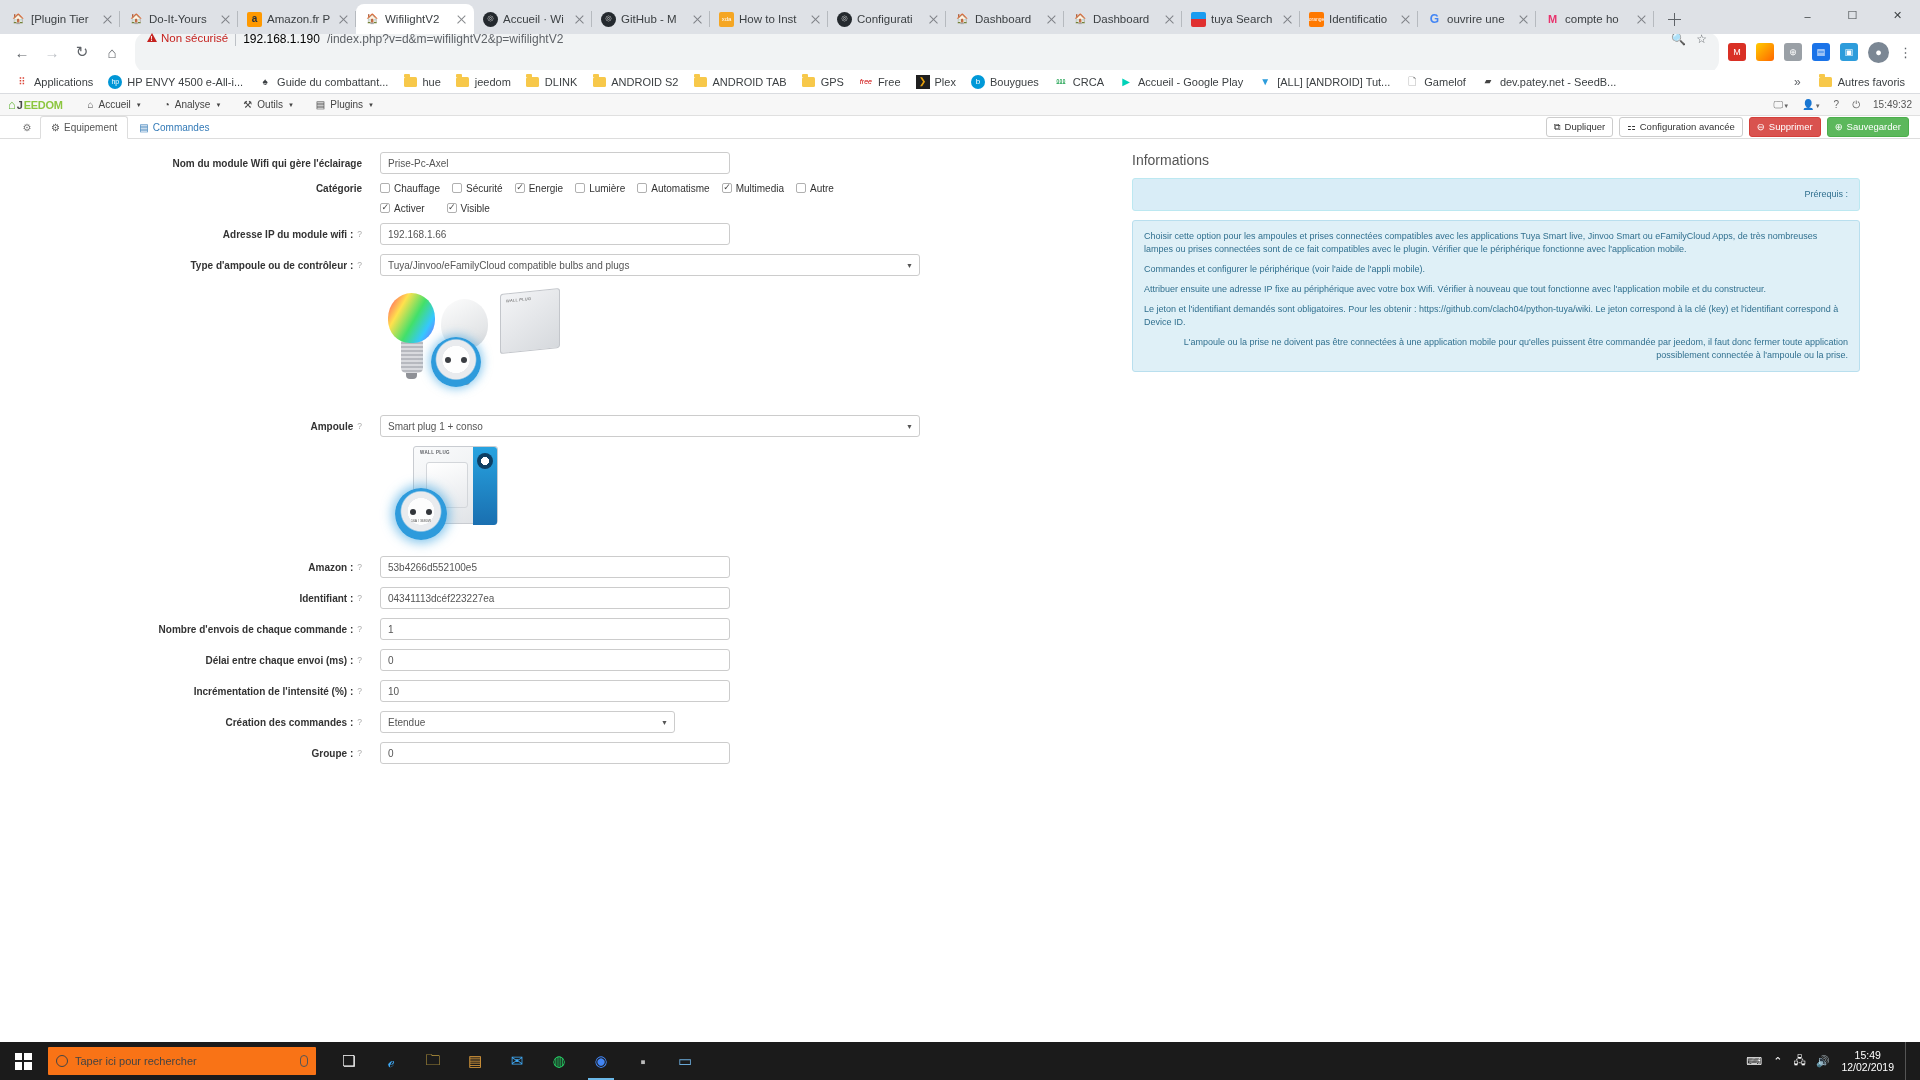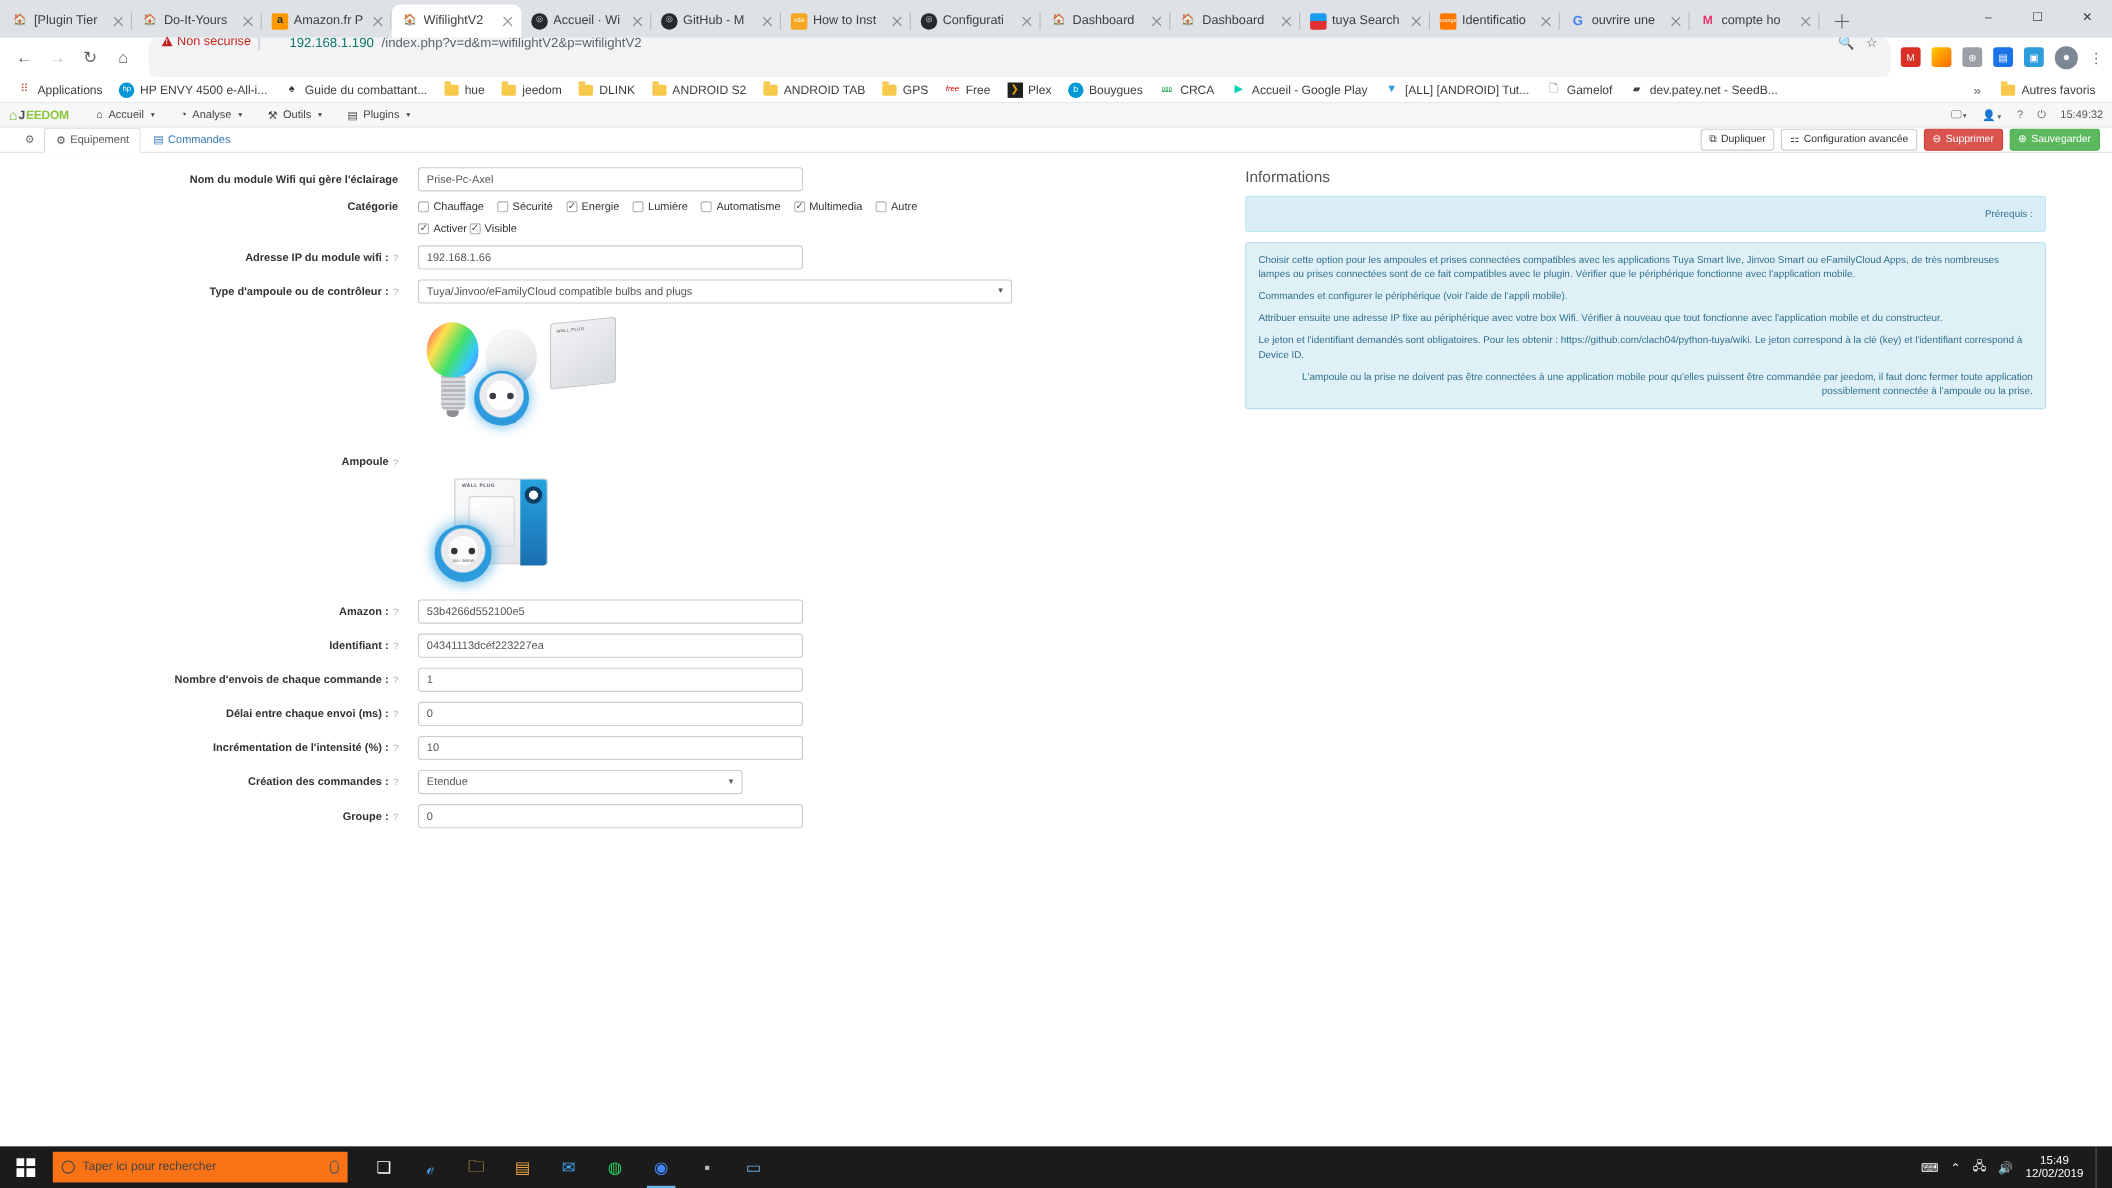--- a/index.html
+++ b/index.html
@@ -51,21 +51,21 @@
   .navbtn { width:28px; height:28px; display:flex; align-items:center; justify-content:center; color:#5f6368; font-size:15px; }
   .navbtn.dim { color:#bdc1c6; }
   .omnibox {
     flex:1; height:41px; background:#f1f3f4; border-radius:13px; margin:0 7px;
     display:flex; align-items:flex-start; padding:0 12px; font-size:12px; gap:7px;
   }
   .warn { color:#c5221f; display:flex; align-items:center; gap:4px; font-size:11.5px; }
   .warn-tri { width:0;height:0;border-left:5px solid transparent;border-right:5px solid transparent;border-bottom:9px solid #c5221f; position:relative; }
   .warn-tri::after { content:"!"; position:absolute; left:-1.6px; top:1.5px; font-size:6.5px; color:#fff; font-weight:bold; }
   .omni-sep { width:1px; height:14px; background:#bdc1c6; }
-  .url-host { color:#0f766e;margin-left:20px; }
+  .url-host { color:#000000; }
   .url-path { color:#5f6368; }
   .omni-right { margin-left:auto; display:flex; gap:10px; align-items:center; color:#5f6368; }
   .ext-ico { width:18px;height:18px;border-radius:3px;display:flex;align-items:center;justify-content:center;font-size:9px;color:#fff; }
   .avatar-c { width:21px;height:21px;border-radius:50%;background:#7b8794;color:#fff;display:flex;align-items:center;justify-content:center;font-size:11px; }
 
   
   .bmbar { height:24px; background:#fff; display:flex; align-items:center; padding:0 9px; gap:3px; border-bottom:1px solid #dadce0; overflow:hidden; }
   .bm { display:flex; align-items:center; gap:5px; padding:2px 6px; font-size:11px; color:#3c4043; white-space:nowrap; border-radius:3px; }
   .bm-ico { width:14px;height:14px;flex:0 0 14px;display:flex;align-items:center;justify-content:center;font-size:10px;line-height:1; }
   .folder { width:13px;height:10px;background:#f7c84a;border-radius:1.5px;position:relative; }
@@ -129,21 +129,21 @@
   }
   .selwrap { position:relative; display:inline-block; }
   .selwrap::after {
     content:"▼"; position:absolute; right:7px; top:50%; transform:translateY(-50%);
     font-size:7px; color:#555; pointer-events:none;
   }
   .cats { display:flex; align-items:center; gap:12px; font-size:10px; color:#333; }
   .cat { display:flex; align-items:flex-start; gap:4px; }
   .cb { width:10px;height:10px;border:1px solid #b0b0b0;border-radius:2px;background:#fff;display:inline-block;position:relative;flex:0 0 10px; }
   .cb.on::after { content:"✓"; position:absolute; left:0.5px; top:-2.5px; font-size:9px; color:#444; }
-  .toggles { display:flex; gap:2px; align-items:center; font-size:10px; color:#333; margin-left:0; }
+  .toggles { display:flex; gap:22px; align-items:center; font-size:10px; color:#333; margin-left:0; }
 
   
   .prodimg { display:flex; justify-content:flex-start; padding-left:383px; margin:7px 0 10px 0; }
 
   .bulbs { width:175px; height:120px; position:relative; }
   .bulb-rgb, .bulb-w { position:absolute; }
   .bulb-rgb { left:5px; top:8px; }
   .bulb-w { left:58px; top:14px; }
   .glass { width:47px;height:50px;border-radius:50% 50% 46% 46%; position:relative; }
   .glass.rgb { background:linear-gradient(120deg,#ff3b6b 0%,#ffe14d 28%,#42e06a 55%,#35c7ff 78%,#8a5bff 100%); }
@@ -584,20 +584,27 @@
                 <div class="screwtip"></div>
             </div>
             <div class="socket"></div>
           </div>
         </div>
 
         <div class="frow">
           <div class="flabel">
             <span>Ampoule</span>
             <span class="q">?</span>
+          </div>
+          <div class="fctl">
+            <span class="selwrap">
+              <select class="sel" style="width:540px;">
+                <option>Smart plug 1 + conso</option>
+              </select>
+            </span>
           </div>
         </div>
 
         <div class="prodimg" style="padding-left:395px;">
           <div class="plugpack">
             <div class="pbox">
               <span class="pbox-top">WALL PLUG</span>
               <div class="pbox-prod"></div>
               <div class="pbox-side"></div>
             </div>

